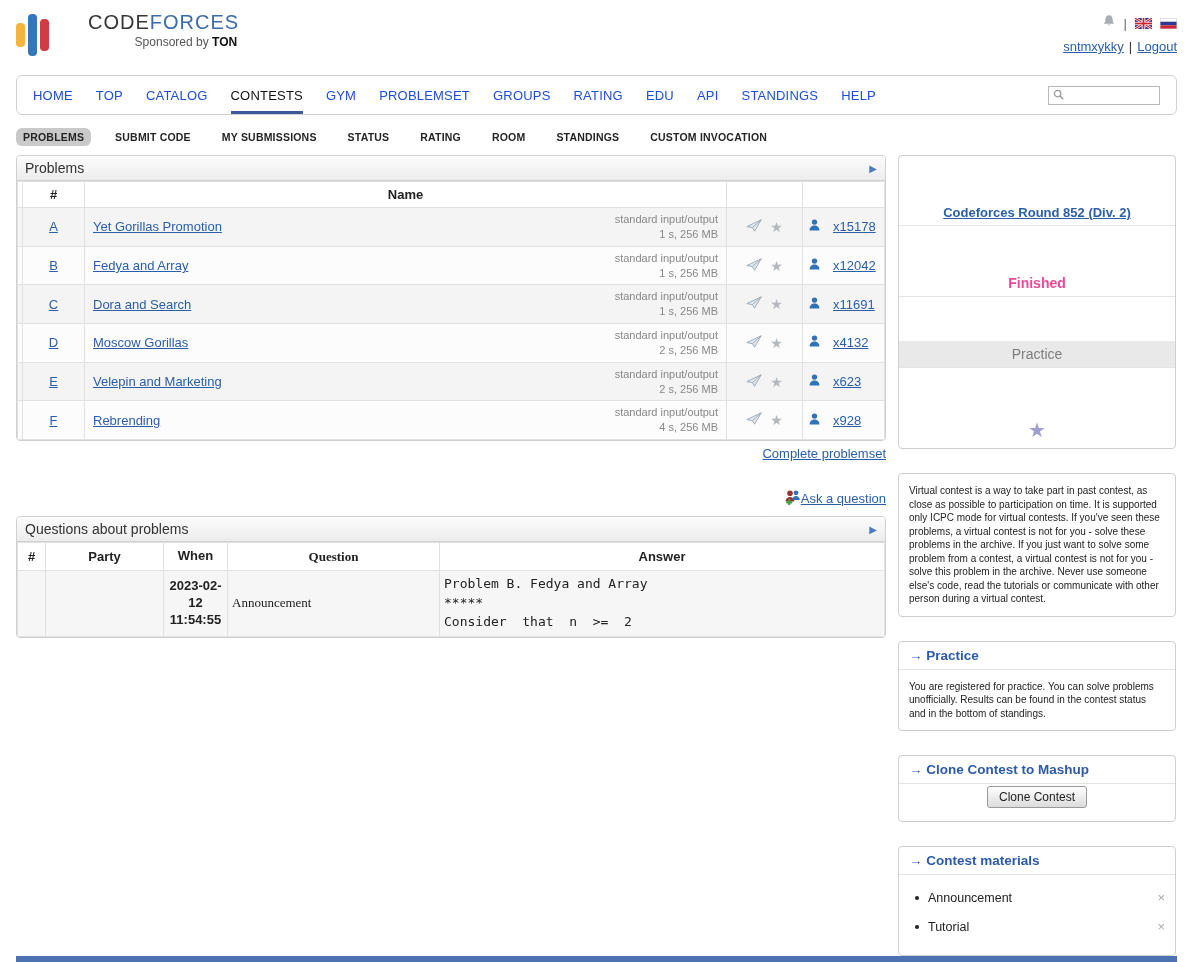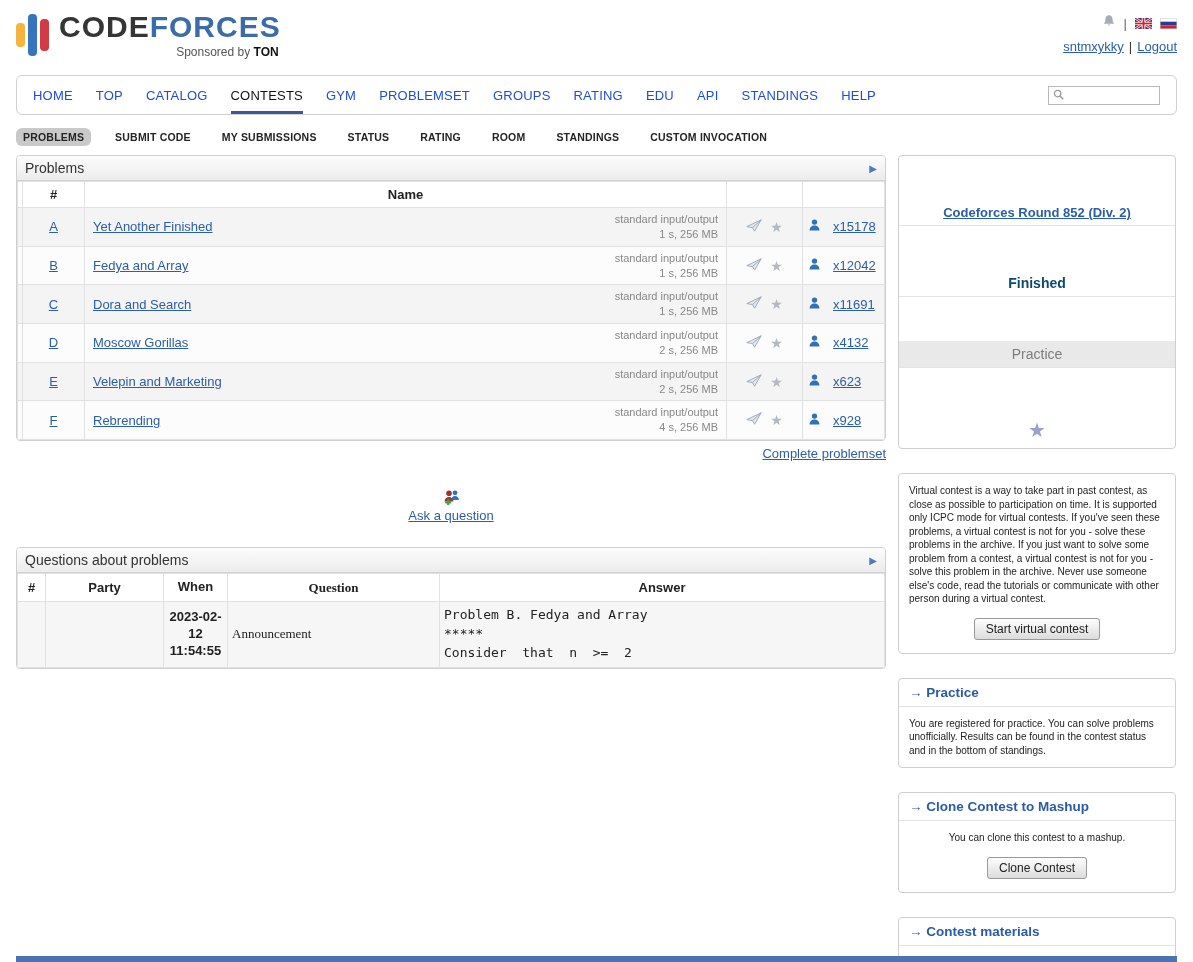--- a/index.html
+++ b/index.html
@@ -13,21 +13,21 @@
 
   
   .top { display:flex; justify-content:space-between; padding-top:12px; height:72px; }
   .logo { display:flex; gap:10px; align-items:flex-start; text-decoration:none; }
   .logo-bars { display:flex; align-items:center; gap:3px; height:46px; }
   .bar { width:9px; border-radius:4px; display:inline-block; }
   .bar-yellow { height:24px; background:#f4b43e; }
   .bar-blue { height:42px; background:#3475bb; }
   .bar-red { height:32px; background:#d13b44; }
   .logo-text-wrap { display:flex; flex-direction:column; }
-  .logo-text { font-size:30px; font-weight:bold; letter-spacing:1px; line-height:1; text-decoration:none; }
+  .logo-text { font-size:20px; font-weight:normal; letter-spacing:1px; line-height:1; text-decoration:none;margin-left:29px; }
   .logo-code { color:#353535; }
   .logo-forces { color:#3a6ca8; }
   .sponsored { font-size:12px; color:#555; align-self:flex-end; margin-top:3px; margin-right:2px; }
   .sponsored b { color:#111; }
   .top-right { display:flex; flex-direction:column; align-items:flex-end; gap:7px; padding-top:2px; }
   .lang-row { display:flex; align-items:center; gap:8px; }
   .lang-sep { color:#666; font-size:13px; }
   .user-row { font-size:13px; display:flex; gap:5px; align-items:center; }
   .user-sep { color:#333; text-decoration:none; }
   .flag { display:inline-flex; }
@@ -78,21 +78,21 @@
   .problems-table th.h-activity { width:76px; }
   .activity-inner { display:flex; align-items:center; justify-content:center; gap:8px; }
   .star-glyph { font-family:"DejaVu Sans",sans-serif; font-size:14px; color:#b4b8bf; cursor:pointer; }
   .problems-table td.solvers { width:82px; background:#fff; padding:4px 6px; }
   .problems-table th.h-solvers { width:82px; }
   .solvers-inner { display:flex; align-items:center; gap:13px; }
   .scount { font-size:13px; }
 
   .complete-row { text-align:right; margin-top:5px; font-size:13px; }
   .ask-row { display:flex; justify-content:flex-end; align-items:center; 
-             margin-top:28px; margin-bottom:24px; font-size:13px;flex-direction:column; }
+             margin-top:28px; margin-bottom:8px; font-size:13px; }
 
   
   .questions-table td { border:1px solid #e1e1e1; background:#f6f6f6; padding:4px; font-size:13px; }
   .q-num { width:28px; }
   .q-party { width:118px; }
   .q-when { width:64px; font-weight:bold; text-align:center; vertical-align:middle;
             overflow-wrap:break-word; line-height:1.3; }
   .q-question { width:212px; font-family:Liberation Serif, serif;
                 font-size:11px; vertical-align:middle; padding-left:8px; }
   .q-answer { font-family:"DejaVu Sans Mono","Liberation Mono",monospace; font-size:11px;
@@ -104,21 +104,21 @@
                 border-bottom:1px solid #e3e3e3; }
   .sb-body { padding:10px; font-size:10px; line-height:1.35; color:#222; }
   .sb-body.centered { text-align:center; }
   .sb-btn-row { text-align:center; padding:2px 0 13px; }
   .gray-btn { font-family:inherit; font-size:12px; color:#222; padding:3px 11px;
               border:1px solid #999; border-radius:3px; background:linear-gradient(#fefefe,#dcdcdc);
               cursor:pointer; }
   .cb-row { text-align:center; padding:5px 6px; border-bottom:1px solid #e3e3e3; font-size:13px;margin-top:44px; }
   .cb-row:last-child { border-bottom:none; }
   .cb-title a { font-weight:bold; }
-  .cb-status { font-weight:bold; color:#0c4a6e; font-size:14px; }
+  .cb-status { font-weight:bold; color:#ec4899; font-size:14px; }
   .cb-mode { color:#7d7d7d; background:#e9e9e9; font-size:14px; }
   .cb-star { padding:6px; }
   .cb-star .big-star { font-family:"DejaVu Sans",sans-serif; font-size:20px; color:#9ba0d0; cursor:pointer; }
   .materials-list { list-style:none; padding:8px 10px 14px 16px; }
   .materials-list li { display:flex; align-items:center; gap:9px; padding:7px 0; font-size:12.5px; }
   .bullet { width:4px; height:4px; background:#222; border-radius:50%; flex:none; }
   .mat-label { color:#222; }
   .mat-close { margin-left:auto; color:#aaa; font-size:13px; cursor:pointer; }
 
   .footer-bar { position:absolute; left:16px; right:16px; bottom:0; height:6px; background:#4d72b2; }
@@ -229,21 +229,21 @@
               <th class="h-activity"></th>
               <th class="h-solvers"></th>
             </tr>
           </thead>
           <tbody>
             <tr class="odd">
               <td class="act"></td>
               <td class="num"><a>A</a></td>
               <td class="namecell">
                   <div class="name-flex">
-                <a class="pname">Yet Another Finished</a>
+                <a class="pname">Yet Gorillas Promotion</a>
                 <span class="limits">
                       <span>standard input/output</span>
                       <span>1 s, 256 MB</span>
                     </span>
               </div>
                 </td>
               <td class="activity">
                   <div class="activity-inner">
                 <span><svg width="16" height="13" viewBox="0 0 16 13">
                         <path d="M0.8 7.6 L15.2 0.8 L8.6 12.2 L6.4 8.6 Z" fill="#e3e8ee" stroke="#9aa7b6" stroke-width="0.9" stroke-linejoin="round"></path>
@@ -473,31 +473,29 @@
 
       <div class="side-box">
         <div class="cb-row cb-title"><a>Codeforces Round 852 (Div. 2)</a></div>
         <div class="cb-row cb-status">Finished</div>
         <div class="cb-row cb-mode">Practice</div>
         <div class="cb-row cb-star"><span class="big-star">★</span></div>
       </div>
 
       <div class="side-box">
         <div class="sb-body">Virtual contest is a way to take part in past contest, as close as possible to participation on time. It is supported only ICPC mode for virtual contests. If you've seen these problems, a virtual contest is not for you - solve these problems in the archive. If you just want to solve some problem from a contest, a virtual contest is not for you - solve this problem in the archive. Never use someone else's code, read the tutorials or communicate with other person during a virtual contest.</div>
-        <div class="sb-btn-row"><button class="gray-btn">Start virtual contest</button></div>
       </div>
 
       <div class="side-box">
         <div class="sb-caption">→ Practice</div>
         <div class="sb-body">You are registered for practice. You can solve problems unofficially. Results can be found in the contest status and in the bottom of standings.</div>
       </div>
 
       <div class="side-box">
         <div class="sb-caption">→ Clone Contest to Mashup</div>
-        <div class="sb-body centered">You can clone this contest to a mashup.</div>
         <div class="sb-btn-row"><button class="gray-btn">Clone Contest</button></div>
       </div>
 
       <div class="side-box">
         <div class="sb-caption">→ Contest materials</div>
         <ul class="materials-list">
           <li>
             <span class="bullet"></span>
             <a class="mat-label" style="text-decoration:none;">Announcement</a>
             <span class="mat-close">×</span>

